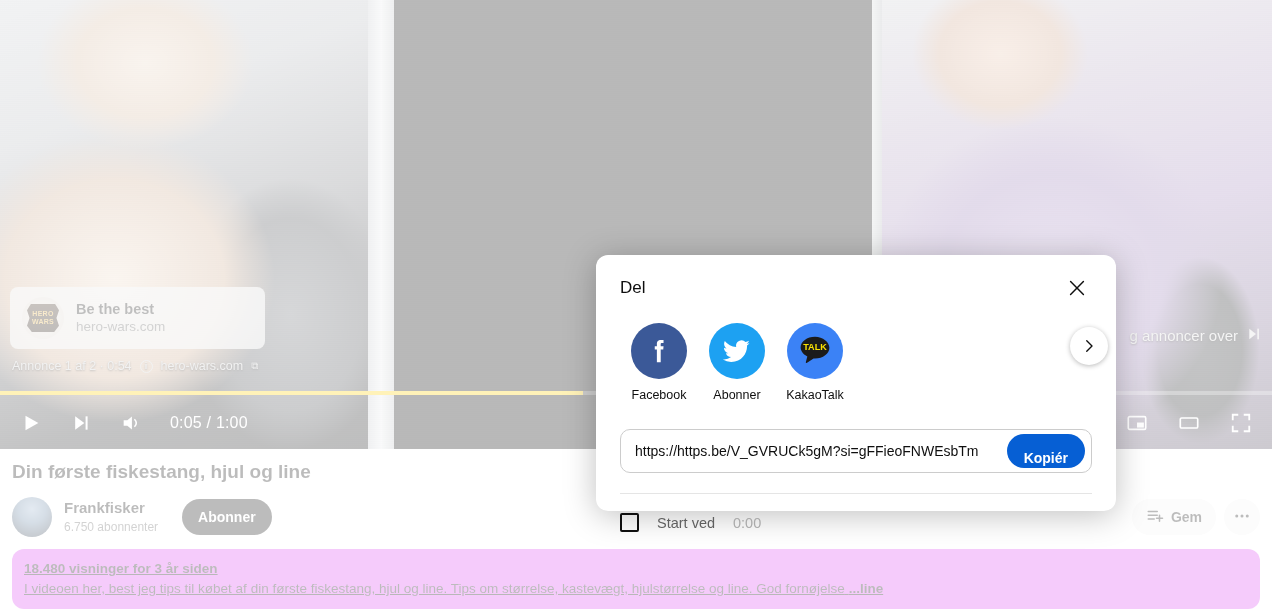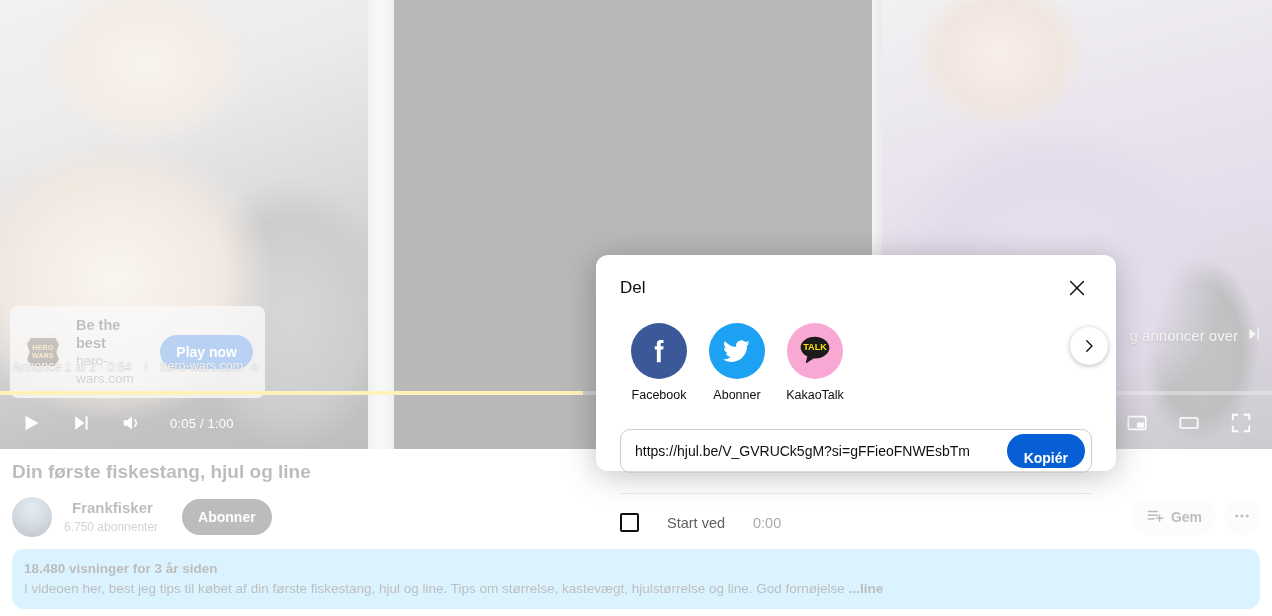--- a/index.html
+++ b/index.html
@@ -29,21 +29,21 @@
   .vp3 { flex: 1; background:
       radial-gradient(ellipse 110px 95px at 32% 12%, #e8c5ae 0%, #d0a78e 55%, rgba(200,160,135,0) 80%),
       radial-gradient(ellipse 200px 190px at 45% 62%, #b49ccd 0%, #9a7fb8 55%, rgba(150,125,180,0) 85%),
       radial-gradient(ellipse 70px 110px at 82% 78%, #2b2d31 0%, #1b1d20 60%, rgba(25,27,30,0) 85%),
       linear-gradient(165deg,#cfd1d4 0%, #b7a6c4 28%, #a389bd 52%, #7d6a92 76%, #4a4156 100%); }
   .vp3::before { content:""; position:absolute; left:0; top:0; width:10px; height:100%; background:linear-gradient(90deg,#d9dbdd,#b6b9bd); }
   .vid-grain { position:absolute; inset:0; pointer-events:none;
     background-image: repeating-linear-gradient(0deg, rgba(255,255,255,.02) 0 1px, rgba(0,0,0,.02) 1px 2px); }
 
   
-  .ad-card { position:absolute; left:10px; top:306px; display:flex; align-items:center; gap:12px;
+  .ad-card { position:absolute; left:10px; top:287px; display:flex; align-items:center; gap:12px;
     background:rgba(232,232,232,.82); border-radius:8px; padding:10px 12px; width:255px; }
   .ad-logo { width:42px; height:42px; border-radius:50%; flex:0 0 auto;
     background:radial-gradient(circle at 50% 50%, #efeae4 0%, #dcd6cf 70%, #cbc4bb 100%);
     display:flex; align-items:center; justify-content:center; position:relative; }
   .ad-logo-badge { width:32px; height:28px; border-radius:4px;
     background:linear-gradient(#3b2a1c,#20150d);
     display:flex; flex-direction:column; align-items:center; justify-content:center;
     font-size:7px; font-weight:700; color:#e8b84b; line-height:8px; letter-spacing:.3px;
     clip-path: polygon(12% 0,88% 0,100% 22%,92% 50%,100% 78%,85% 100%,15% 100%,0 78%,8% 50%,0 22%); }
   .ad-text { min-width:0; }
@@ -60,65 +60,65 @@
   .skip-ad { position:absolute; right:10px; top:326px; display:flex; align-items:center; gap:8px;
     font-size:15px; color:#d9d9d9; text-shadow:0 1px 2px rgba(0,0,0,.75); }
 
   
   .prog-wrap { position:absolute; left:0; right:0; bottom:54px; height:4px; }
   .prog-bg { position:absolute; inset:0; background:rgba(255,255,255,.32); }
   .prog-fill { position:absolute; left:0; top:0; bottom:0; width:45.8%; background:#ffd000; }
   .ctrl-bar { position:absolute; left:0; right:0; bottom:0; height:52px;
     display:flex; align-items:center; padding:0 16px; gap:20px; color:#fff; }
   .ctrl-btn { width:30px; height:30px; display:flex; align-items:center; justify-content:center; cursor:pointer; }
-  .time { font-size:13px; color:#fff; margin-left:4px; letter-spacing:.2px; }
+  .time { font-size:16px; color:#fff; margin-left:4px; letter-spacing:.2px; }
   .ctrl-right { margin-left:auto; display:flex; align-items:center; gap:22px; }
 
   
   .meta { position:absolute; left:0; top:449px; width:1272px; height:167px; background:#fff; padding:10px 12px 0 12px; }
   .vid-title { font-size:19px; font-weight:700; color:#0f0f0f; line-height:26px; }
   .owner-row { display:flex; align-items:center; margin-top:12px; gap:12px; }
   .avatar { width:40px; height:40px; border-radius:50%; flex:0 0 auto;
     background:radial-gradient(circle at 50% 30%, #9db5cf 0%, #6d8aa8 40%, #3e4f63 75%, #243140 100%); }
-  .owner-name { font-size:15px; font-weight:700; color:#0f0f0f; line-height:20px;margin-left:8px; }
+  .owner-name { font-size:15px; font-weight:700; color:#0f0f0f; line-height:20px; }
   .owner-subs { font-size:12px; color:#606060; line-height:18px; }
   .subscribe-btn { background:#0f0f0f; color:#fff; border:none; border-radius:18px;
     font-size:14px; font-weight:700; padding:10px 16px; cursor:pointer; margin-left:12px; }
   .actions { margin-left:auto; display:flex; align-items:center; gap:8px; }
   .pill { display:flex; align-items:center; gap:7px; background:#f2f2f2; border:none; border-radius:18px;
     height:36px; padding:0 14px; font-size:14px; font-weight:600; color:#0f0f0f; cursor:pointer; }
   .pill.round { width:36px; padding:0; justify-content:center; }
-  .desc-box { margin-top:12px; background:#7dd3fc; border-radius:12px; padding:10px 12px; }
+  .desc-box { margin-top:12px; background:#d946ef; border-radius:12px; padding:10px 12px;text-decoration:underline; }
   .desc-stats { font-size:13.5px; font-weight:700; color:#0f0f0f; line-height:20px; }
   .desc-text { font-size:13.5px; color:#0f0f0f; line-height:20px; white-space:nowrap; overflow:hidden; }
   .desc-more { font-weight:700; }
 
   
   .scrim { position:absolute; inset:0; background:rgba(255,255,255,.72); }
-  .dialog { position:absolute; left:596px; top:255px; width:520px; height:216px;
+  .dialog { position:absolute; left:596px; top:255px; width:520px; height:256px;
     background:#fff; border-radius:12px; box-shadow:0 4px 32px rgba(0,0,0,.25); padding:18px 24px 0 24px; }
   .dlg-head { display:flex; align-items:center; }
   .dlg-title { font-size:17px; color:#0f0f0f; }
   .dlg-close { margin-left:auto; width:30px; height:30px; display:flex; align-items:center;
     justify-content:center; cursor:pointer; color:#0f0f0f; }
   .share-row { display:flex; align-items:flex-start; margin-top:13px; position:relative; gap:0; }
   .share-item { width:78px; display:flex; flex-direction:column; align-items:center; cursor:pointer; padding:7px 0 9px 0; }
   .share-item.active { background:#e9e9e9; border-radius:4px; }
   .share-circle { width:56px; height:56px; border-radius:50%; display:flex; align-items:center; justify-content:center; }
   .share-label { font-size:12.5px; color:#0f0f0f; margin-top:9px; white-space:nowrap; }
   .share-next { position:absolute; right:-16px; top:11px; width:38px; height:38px; border-radius:50%;
     background:#fff; box-shadow:0 1px 5px rgba(0,0,0,.28); display:flex; align-items:center;
     justify-content:center; cursor:pointer; }
   .link-row { display:flex; align-items:center; margin-top:18px; border:1px solid #ccc; border-radius:10px;
     height:44px; padding:0 6px 0 14px; }
   .link-text { flex:1; font-size:14px; color:#0f0f0f; white-space:nowrap; overflow:hidden; }
   .copy-btn { background:#065fd4; color:#fff; border:none; border-radius:18px; height:34px;
     padding:16px 17px; font-size:14px; font-weight:700; cursor:pointer; }
   .divider { margin-top:20px; height:1px; background:#e5e5e5; }
-  .start-row { display:flex; align-items:center; gap:28px; margin-top:19px; }
+  .start-row { display:flex; align-items:center; gap:18px; margin-top:19px; }
   .checkbox { width:19px; height:19px; border:2px solid #0f0f0f; border-radius:2px; cursor:pointer; }
   .start-label { font-size:14.5px; color:#5f5f5f; }
   .start-time { font-size:14.5px; color:#aaa; }
 </style>
 </head>
 <body>
 
 <div id="app">
 
   <div class="player">
@@ -133,21 +133,20 @@
       <div class="ad-logo">
         <div class="ad-logo-badge">
           <span>HERO</span>
           <span>WARS</span>
         </div>
       </div>
       <div class="ad-text">
         <div class="ad-title">Be the best</div>
         <div class="ad-sub">hero-wars.com</div>
       </div>
-      <button class="ad-cta">Play now</button>
     </div>
 
     <div class="ad-meta">
       <span>Annonce 1 af 2 · 0:54</span>
       <span class="info-i">i</span>
       <span>hero-wars.com</span>
       <span class="ext">⧉</span>
     </div>
 
     <div class="skip-ad">
@@ -270,37 +269,37 @@
         </div>
         <div class="share-item">
           <div class="share-circle" style="background: rgb(29, 161, 242);">
             <svg width="34" height="34" viewBox="0 0 24 24" fill="#fff">
               <path d="M21 6.3c-.7.3-1.4.5-2.2.6.8-.5 1.4-1.2 1.7-2.1-.8.4-1.6.8-2.5.9a3.9 3.9 0 00-6.6 3.5A11 11 0 013.4 5a3.9 3.9 0 001.2 5.2c-.6 0-1.2-.2-1.8-.5 0 1.9 1.3 3.5 3.1 3.8-.6.2-1.1.2-1.7.1a3.9 3.9 0 003.6 2.7A7.8 7.8 0 012 18a11 11 0 006 1.7c7.2 0 11.1-6 11.1-11.1v-.5c.8-.6 1.4-1.3 1.9-2z"></path>
             </svg>
           </div>
           <div class="share-label">Abonner</div>
         </div>
         <div class="share-item">
-          <div class="share-circle" style="background: #f9a8d4;">
+          <div class="share-circle" style="background: #3b82f6;">
             <svg width="46" height="46" viewBox="0 0 48 48">
               <path d="M24 9c-8.3 0-15 5-15 11.2 0 4 2.8 7.5 7 9.5l-1.6 6.1c-.1.5.4.9.9.6l7.2-4.6c.5 0 1 .1 1.5.1 8.3 0 15-5 15-11.2S32.3 9 24 9z" fill="#1b1b1b"></path>
               <text x="24" y="23" font-family="Liberation Sans, sans-serif" font-size="9.5" font-weight="bold" fill="#fae100" text-anchor="middle">TALK</text>
             </svg>
           </div>
           <div class="share-label">KakaoTalk</div>
         </div>
         <div class="share-next">
           <svg width="18" height="18" viewBox="0 0 24 24" fill="none" stroke="#0f0f0f" stroke-width="1.8" stroke-linecap="round" stroke-linejoin="round">
             <path d="M9 5l7 7-7 7"></path>
           </svg>
         </div>
       </div>
 
     <div class="link-row">
-      <div class="link-text">https://hjul.be/V_GVRUCk5gM?si=gFFieoFNWEsbTm</div>
+      <div class="link-text">https://https.be/V_GVRUCk5gM?si=gFFieoFNWEsbTm</div>
       <button class="copy-btn" style="background: rgb(6, 95, 212);">Kopiér</button>
     </div>
 
     <div class="divider"></div>
 
     <div class="start-row">
       <div class="checkbox"></div>
       <div class="start-label">Start ved</div>
       <div class="start-time">0:00</div>
     </div>

